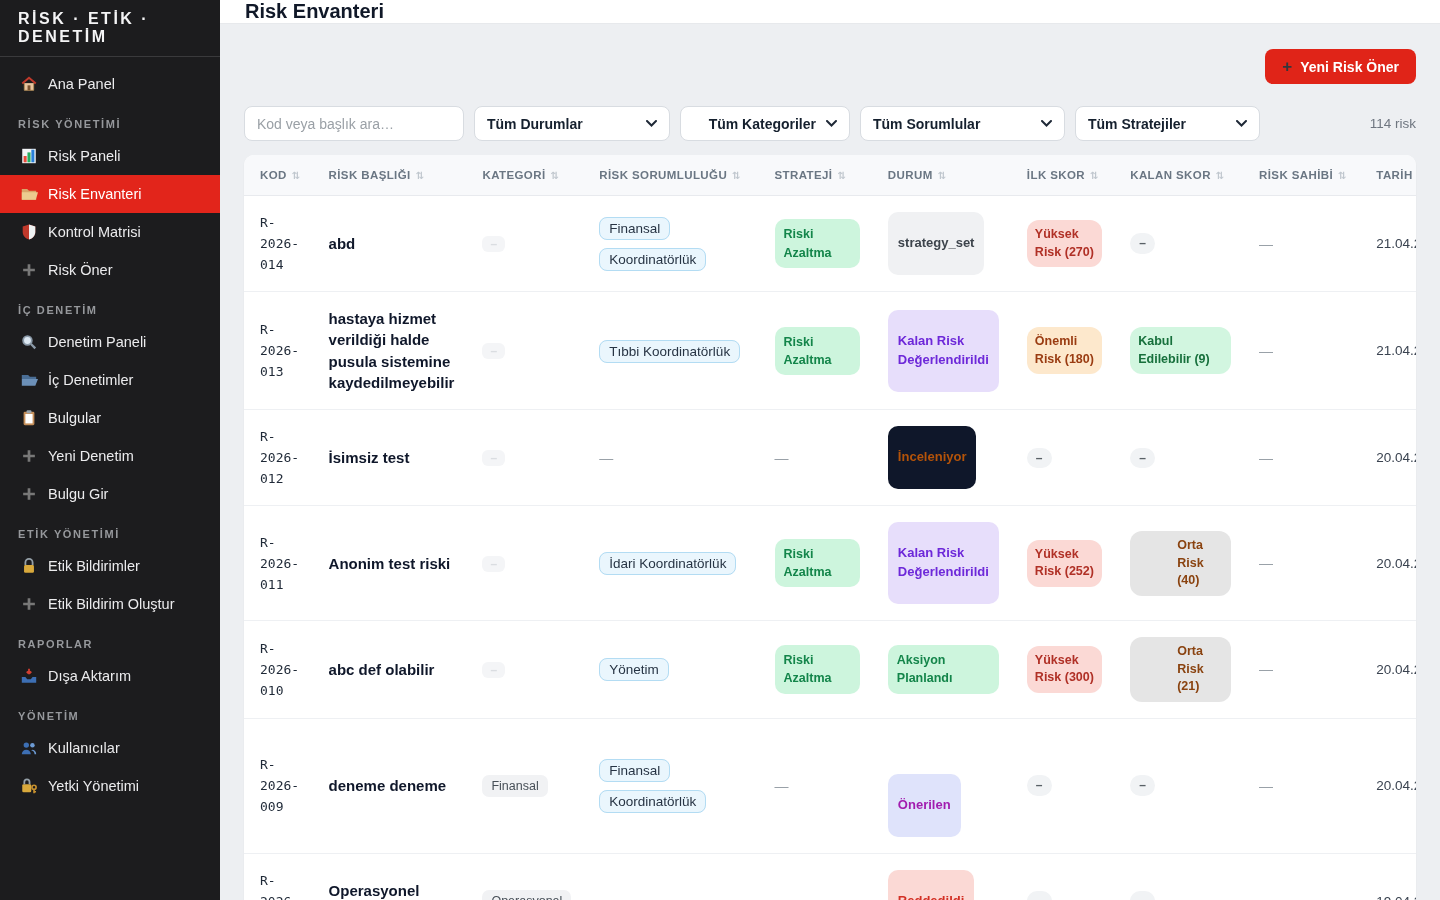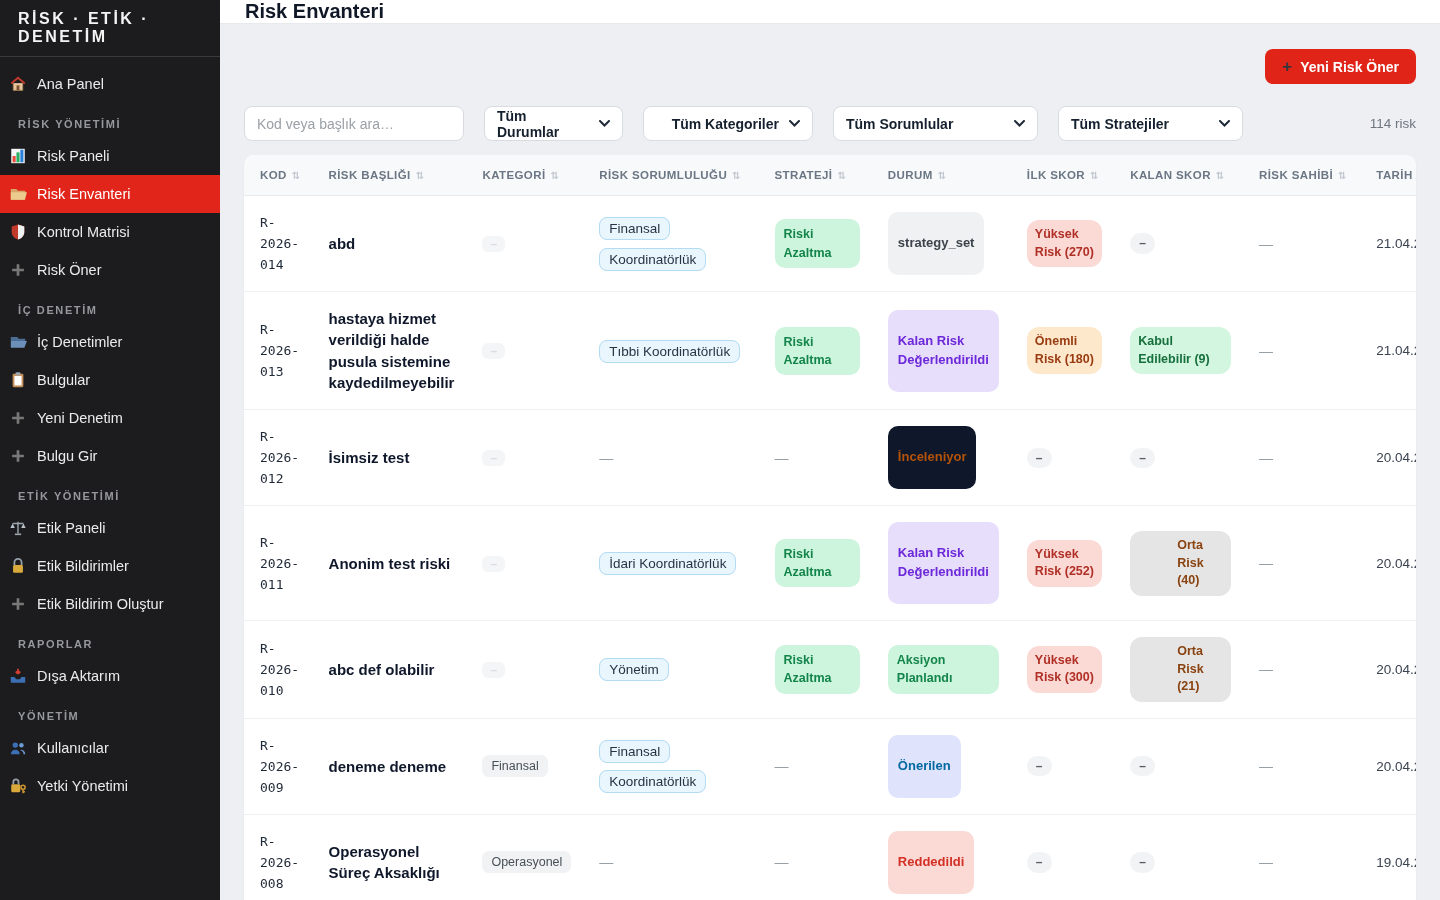--- a/index.html
+++ b/index.html
@@ -7,40 +7,40 @@
     font-family:"Liberation Sans","DejaVu Sans",sans-serif; }
   .app { display:flex; width:1440px; height:900px; }
 
   
   .sidebar { width:220px; min-width:220px; background:#1c1c1e; color:#ececee; height:900px; }
   .brand { font-size:16px; font-weight:700; letter-spacing:2.5px; color:#f4f4f5;
     padding:0 18px; height:57px; display:flex; align-items:center; border-bottom:1px solid #3a3a3c; }
   .nav { padding-top:8px; }
   .sec-label { font-size:11px; font-weight:700; letter-spacing:1.6px; color:#96989c;
     margin:15px 18px 7px; }
-  .nav-item { display:flex; align-items:center; gap:10px; padding:10px 9px; font-size:14.5px;
+  .nav-item { display:flex; align-items:center; gap:10px; padding:10px 20px; font-size:14.5px;
     color:#ebebed; cursor:pointer; }
   .nav-item.active { background:#e2251b; color:#fff; }
   .icn { width:18px; height:18px; display:inline-flex; flex:none; }
   .icn svg { width:18px; height:18px; }
 
   
   .main { flex:1; display:flex; flex-direction:column; min-width:0; }
   .topbar { height:57px; background:#fff; border-bottom:1px solid #e7e9ec;
     display:flex; align-items:center; padding-left:25px; }
   .topbar h1 { font-size:20px; font-weight:700; color:#101828; }
   .content { padding:25px 24px 0; }
 
   .actions-row { display:flex; justify-content:flex-end; }
   .btn-primary { display:inline-flex; align-items:center; gap:8px; background:#e02418;
     color:#fff; border:none; border-radius:8px; padding:9px 17px; font-size:14px;
     font-weight:700; font-family:inherit; cursor:pointer; }
   .btn-primary .plus { color:#33373c; font-weight:800; font-size:17px; line-height:1; }
 
-  .filter-row { display:flex; align-items:center; gap:20px; margin-top:22px; }
+  .filter-row { display:flex; align-items:center; gap:10px; margin-top:22px; }
   .search { width:220px; height:35px; background:#fff; border:1px solid #d8dce1;
     border-radius:8px; padding:0 12px; font-size:14px; font-family:inherit; color:#111827; }
   .search::placeholder { color:#9aa0a6; }
   .select { height:35px; background:#fff; border:1px solid #d8dce1; border-radius:8px;
     display:flex; align-items:center; justify-content:space-between; padding:0 12px;
     font-size:14px; font-weight:600; color:#15202e; cursor:pointer; }
   .select .chev { display:inline-flex; margin-left:10px; }
   .count { margin-left:auto; color:#6f7680; font-size:13.5px; }
 
   
@@ -67,21 +67,21 @@
   td.resp-cell { line-height:2.15; }
   .resp { background:#eaf6fd; border:1px solid #b3dcf3; border-radius:8px; padding:3px 9px;
     font-size:13.5px; color:#273444; -webkit-box-decoration-break:clone; box-decoration-break:clone; }
   .badge { display:inline-block; border-radius:10px; padding:22px 10px; font-size:13px;
     font-weight:700; line-height:1.45; }
   .badge.score { border-radius:12px; font-size:12.5px; padding:6px 8px; line-height:1.4; }
   .badge.gray    { background:#f0f1f3; color:#3d444c; font-weight:600; }
   .badge.mint    { background:#cdf5dd; color:#13854a; font-size:12.5px; padding:6px 9px; }
   .badge.purple  { background:#e7defb; color:#6d28d9; }
   .badge.amber   { background:#0f172a; color:#b45309; }
-  .badge.indigo  { background:#dfe3fb; color:#0369a1; }
+  .badge.indigo  { background:#dfe3fb; color:#a21caf;margin-top:39px; }
   .badge.redlight{ background:#fbd9d5; color:#d33025; }
   .badge.red     { background:#fbd9d5; color:#b03026; }
   .badge.orange  { background:#fde8cc; color:#9a3c12; }
   .badge.green   { background:#d2f6e0; color:#17703c; }
   .badge.yellow  { background:#e5e5e5; color:#8a4310;padding-left:47px; }
 </style>
 </head>
 <body>
 
 <div class="app">
@@ -133,20 +133,29 @@
             <svg viewBox="0 0 20 20">
               <path d="M10 3.5v13M3.5 10h13" stroke="#787878" stroke-width="3"></path>
             </svg>
           </span>
           <span>Risk Öner</span>
         </div>
         <div class="sec-label">İÇ DENETİM</div>
         <div class="nav-item">
           <span class="icn">
             <svg viewBox="0 0 20 20">
+              <circle cx="8.3" cy="8.3" r="4.8" fill="#dce8f2" stroke="#8a99a8" stroke-width="2"></circle>
+              <path d="M12.2 12.2 17 17" stroke="#8a99a8" stroke-width="2.6"></path>
+            </svg>
+          </span>
+          <span>Denetim Paneli</span>
+        </div>
+        <div class="nav-item">
+          <span class="icn">
+            <svg viewBox="0 0 20 20">
               <path d="M2 4.5h7l2 2h7v2.5H2z" fill="#4a6e96"></path>
               <path d="M2 9h18l-3 7.5H2z" fill="#6c90b8"></path>
             </svg>
           </span>
           <span>İç Denetimler</span>
         </div>
         <div class="nav-item">
           <span class="icn">
             <svg viewBox="0 0 20 20">
               <rect x="4" y="3" width="12" height="15" rx="1.5" fill="#c58f5a"></rect>
@@ -166,30 +175,20 @@
         </div>
         <div class="nav-item">
           <span class="icn">
             <svg viewBox="0 0 20 20">
               <path d="M10 3.5v13M3.5 10h13" stroke="#787878" stroke-width="3"></path>
             </svg>
           </span>
           <span>Bulgu Gir</span>
         </div>
         <div class="sec-label">ETİK YÖNETİMİ</div>
-        <div class="nav-item">
-          <span class="icn">
-            <svg viewBox="0 0 20 20">
-              <path d="M10 3v13M4 5h12" stroke="#9aa5ad" stroke-width="1.6" fill="none"></path>
-              <path d="M4 5 1.5 10h5zM16 5l-2.5 5h5z" fill="#b8c2ca"></path>
-              <path d="M6.5 17h7" stroke="#9aa5ad" stroke-width="1.8"></path>
-            </svg>
-          </span>
-          <span>Etik Paneli</span>
-        </div>
         <div class="nav-item">
           <span class="icn">
             <svg viewBox="0 0 20 20">
               <path d="M6 9V6a4 4 0 018 0v3" fill="none" stroke="#95a0a8" stroke-width="2"></path>
               <rect x="4.5" y="9" width="11" height="8.5" rx="1.5" fill="#d9a93c"></rect>
             </svg>
           </span>
           <span>Etik Bildirimler</span>
         </div>
         <div class="nav-item">
@@ -244,21 +243,21 @@
     <div class="content">
       <div class="actions-row">
         <button class="btn-primary">
           <span class="plus">+</span>
           <span>Yeni Risk Öner</span>
         </button>
       </div>
 
       <div class="filter-row">
         <input class="search" type="text" placeholder="Kod veya başlık ara…" style="">
-        <span id="filters" style="display:contents"><div class="select" style="width: 139px;">
+        <span id="filters" style="display:contents"><div class="select" style="width: 196px;">
               <span>Tüm Durumlar</span>
               <span class="chev">
                 <svg width="11" height="7" viewBox="0 0 11 7">
                   <path d="M1 1l4.5 4.5L10 1" fill="none" stroke="#1f2937" stroke-width="2" stroke-linecap="round"></path>
                 </svg>
               </span>
             </div><div class="select" style="width: 170px; justify-content: flex-end;">
               <span>Tüm Kategoriler</span>
               <span class="chev">
                 <svg width="11" height="7" viewBox="0 0 11 7">

